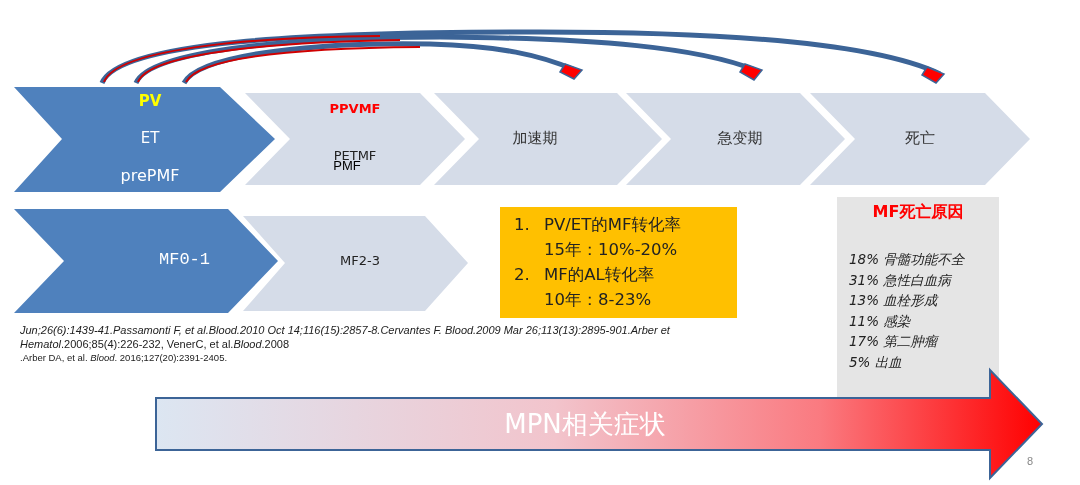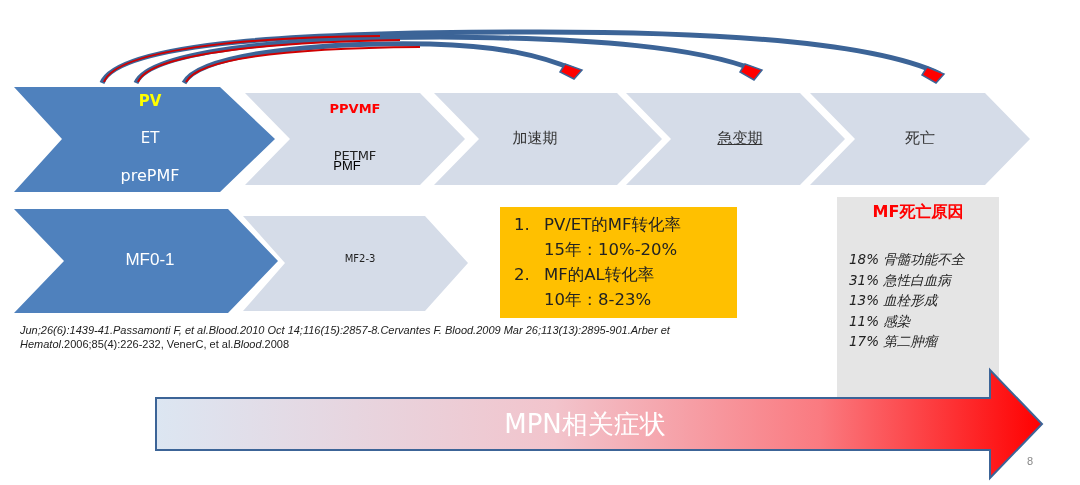--- a/index.html
+++ b/index.html
@@ -62,25 +62,25 @@
 
 <div class="label stage-text" style="left:100px; top:91px; width:100px; color:#ffff00; font-weight:bold;">PV</div>
 <div class="label stage-text" style="left:100px; top:128px; width:100px; color:#ffffff;">ET</div>
 <div class="label stage-text" style="left:90px; top:166px; width:120px; color:#ffffff; font-size:16px;">prePMF</div>
 
 <div class="label" style="left:305px; top:101px; width:100px; color:#ff0000; font-weight:bold; font-size:13px; font-family:'DejaVu Sans',sans-serif;">PPVMF</div>
 <div class="label" style="left:305px; top:130px; width:100px; color:#222; font-size:13px; font-family:'DejaVu Sans',sans-serif;margin-top:18px;">PETMF</div>
 <div class="label" style="left:297px; top:158px; width:100px; color:#000000; font-size:13px; font-family:Liberation Sans, sans-serif;">PMF</div>
 
 <div class="label cn" style="left:475px; top:129px; width:120px;">加速期</div>
-<div class="label cn" style="left:680px; top:129px; width:120px;text-decoration:underline;">急变期</div>
+<div class="label cn" style="left:680px; top:129px; width:120px;">急变期</div>
 <div class="label cn" style="left:860px; top:129px; width:120px;">死亡</div>
 
-<div class="label" style="left:90px; top:250px; width:120px; color:#ffffff; font-size:17px; font-family:Liberation Sans, sans-serif;">MF0-1</div>
-<div class="label" style="left:310px; top:253px; width:100px; color:#222; font-size:10px; font-family:'DejaVu Sans',sans-serif;">MF2-3</div>
+<div class="label" style="left:90px; top:250px; width:120px; color:#ffffff; font-size:17px; font-family:Liberation Mono, monospace;text-align:right;">MF0-1</div>
+<div class="label" style="left:310px; top:253px; width:100px; color:#222; font-size:13px; font-family:'DejaVu Sans',sans-serif;">MF2-3</div>
 
 <div class="rate-box">
   <div class="item">
     <span class="num">1.</span>
     <span>PV/ET的MF转化率</span>
   </div>
   <div class="item">
       <span class="num"></span>
       <span>15年：10%-20%</span>
     </div>
@@ -95,26 +95,28 @@
 </div>
 
 <div class="death-box">
   <div class="death-title">MF死亡原因</div>
   <div class="death-list">
     <div>18% 骨髓功能不全</div>
     <div>31% 急性白血病</div>
     <div>13% 血栓形成</div>
     <div>11% 感染</div>
     <div>17% 第二肿瘤</div>
+    <div>5% 出血</div>
   </div>
 </div>
 
 <div class="refs">
   <div class="it">Jun;26(6):1439-41.Passamonti F, et al.Blood.2010 Oct 14;116(15):2857-8.Cervantes F. Blood.2009 Mar 26;113(13):2895-901.Arber et</div>
   <div><span class="it">Hematol</span><span>.2006;85(4):226-232, VenerC, et al.</span><span class="it">Blood</span><span>.2008</span></div>
+  <div class="last"><span>.Arber DA, et al. </span><span class="it">Blood</span><span>. 2016;127(20):2391-2405.</span></div>
 </div>
 
 <svg class="layer" width="1080" height="485" style="pointer-events:none;">
   <polygon points="156,398 990,398 990,370 1042,424 990,478 990,450 156,450" fill="url(#mpnGrad2)" stroke="#3c6497" stroke-width="2"></polygon>
   <defs>
     <linearGradient id="mpnGrad2" x1="156" y1="0" x2="1042" y2="0" gradientUnits="userSpaceOnUse">
       <stop offset="0" stop-color="#dce6f2"></stop>
       <stop offset="0.45" stop-color="#f2c4cc"></stop>
       <stop offset="0.75" stop-color="#fa7a80"></stop>
       <stop offset="1" stop-color="#ff0000"></stop>

